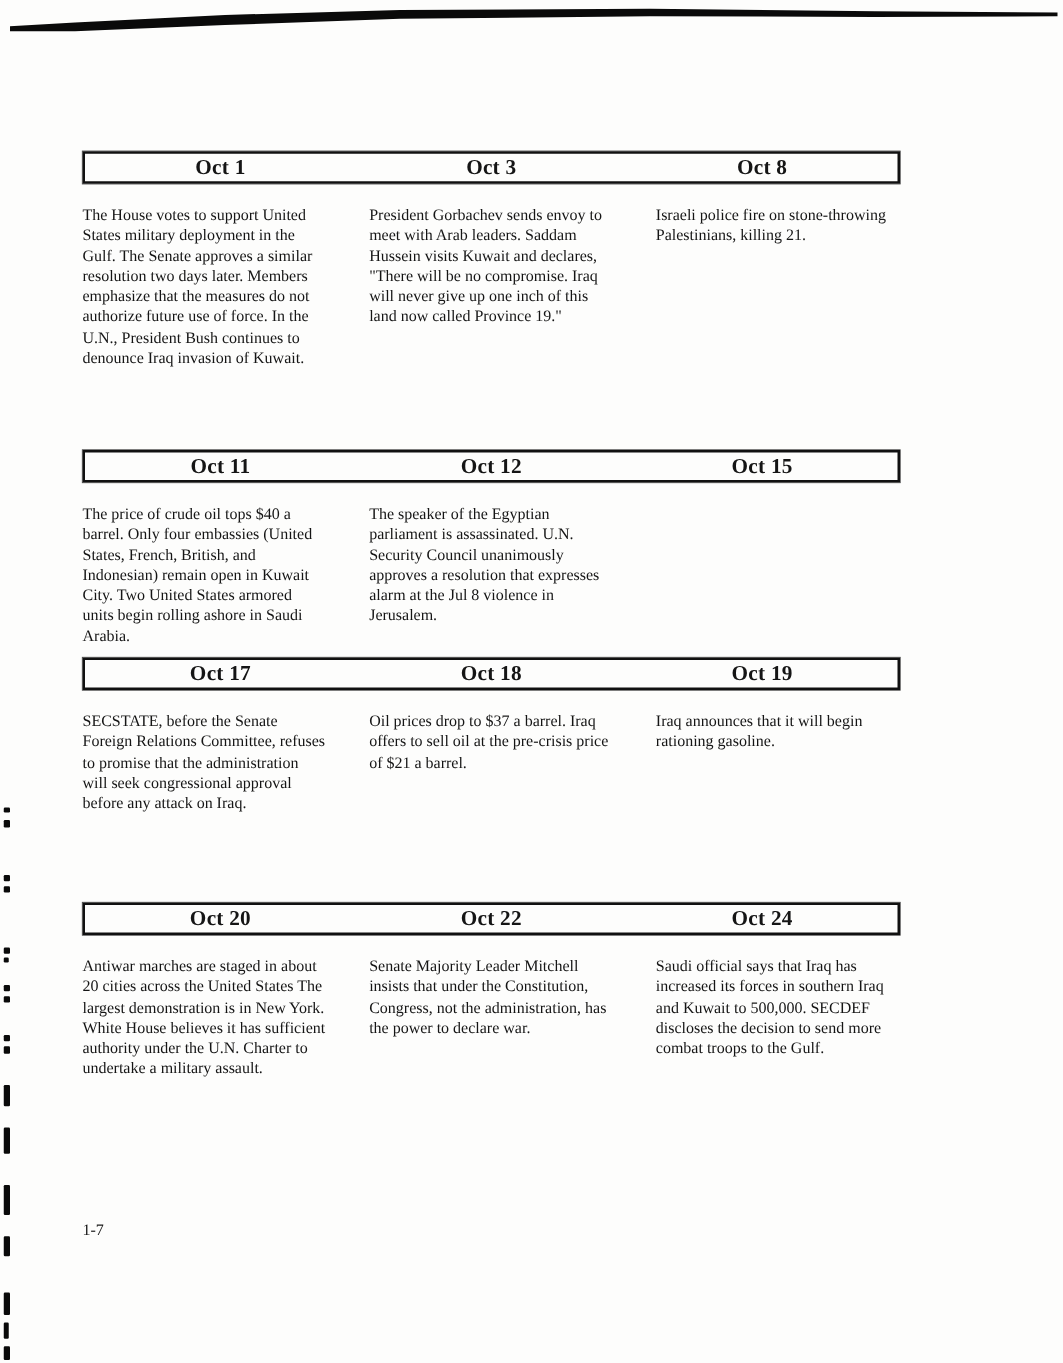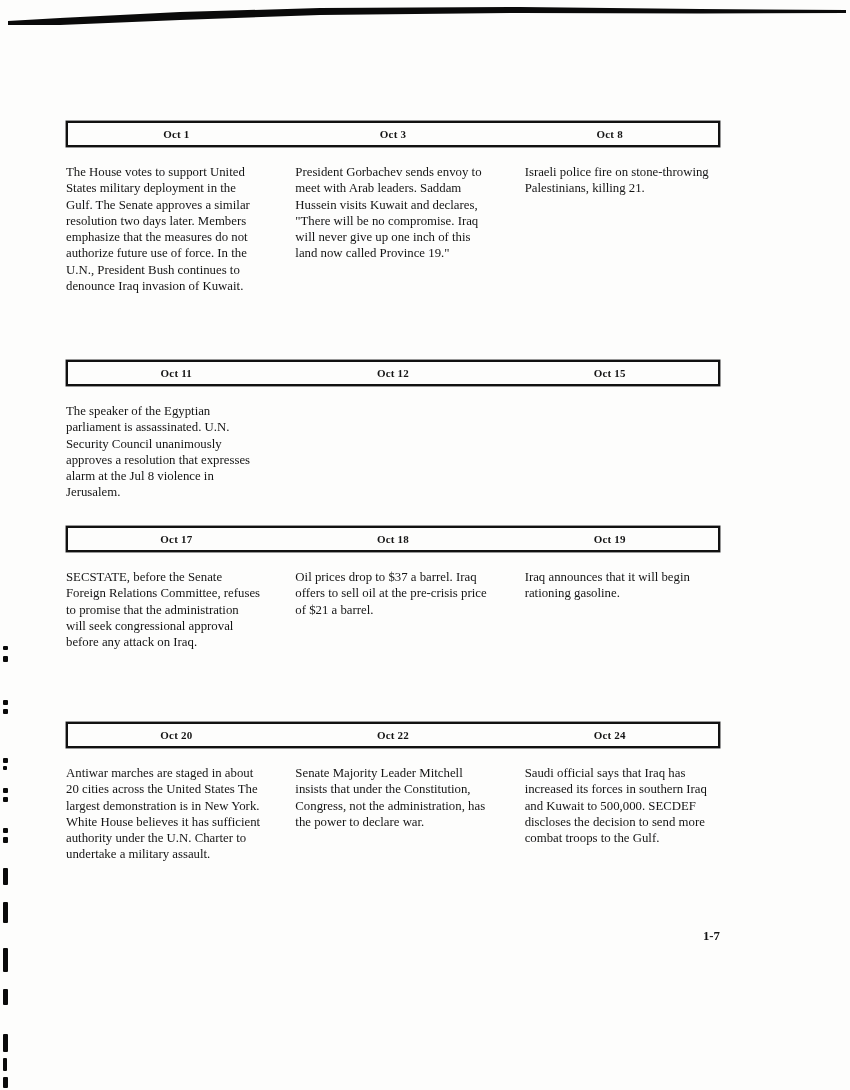--- a/index.html
+++ b/index.html
@@ -40,43 +40,42 @@
     height: 22px;
     display: flex;
     align-items: center;
     background: #fdfdfc;
     box-shadow: 0 0 0 0.5px #333;
   }
   .date-cell {
     flex: 1;
     text-align: center;
     font-weight: bold;
-    font-size: 11px;
+    font-size: 17px;
     letter-spacing: 0.2px;
   }
   .entries {
     margin-top: 17px;
     display: grid;
     grid-template-columns: 1fr 1fr 1fr;
     column-gap: 34px;
   }
   .entry {
     margin: 0;
     font-size: 12.8px;
     line-height: 16.3px;
     text-align: left;
   }
   .page-number {
     position: absolute;
-    top: 929px;
+    top: 977px;
     left: 66px;
     width: 654px;
-    text-align: right;
+    text-align: left;
     font-size: 12.8px;
-    font-weight: bold;
   }
 </style>
 </head>
 <body>
 
 <div class="page">
 
   <svg class="top-line" width="850" height="32" viewBox="0 0 850 32">
     <polygon fill="#0a0a0a" points="
       8,21 60,18 180,12 320,8 520,7 700,9 846,10
@@ -114,20 +113,21 @@
     </div>
   </section>
 
   <section class="row" style="top:360px">
     <div class="date-header">
       <div class="date-cell">Oct 11</div>
       <div class="date-cell">Oct 12</div>
       <div class="date-cell">Oct 15</div>
     </div>
     <div class="entries">
+      <p class="entry">The price of crude oil tops $40 a barrel.  Only four embassies (United States, French, British, and Indonesian) remain open in Kuwait City.  Two United States armored units begin rolling ashore in Saudi Arabia.</p>
       <p class="entry">The speaker of the Egyptian parliament is assassinated.  U.N. Security Council unanimously approves a resolution that expresses alarm at the Jul 8 violence in Jerusalem.</p>
     </div>
   </section>
 
   <section class="row" style="top:526px">
     <div class="date-header">
       <div class="date-cell">Oct 17</div>
       <div class="date-cell">Oct 18</div>
       <div class="date-cell">Oct 19</div>
     </div>

